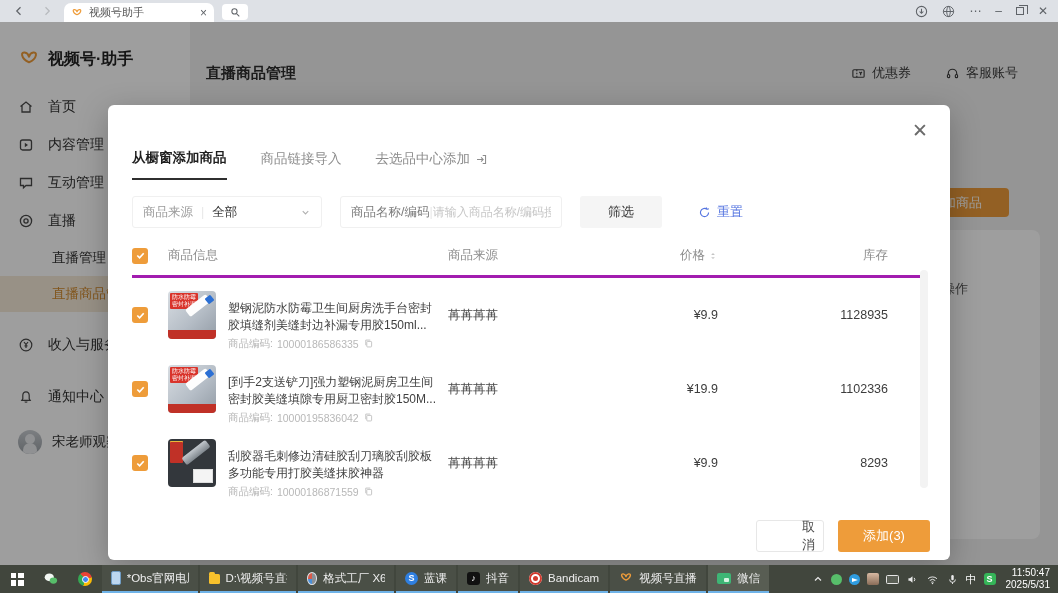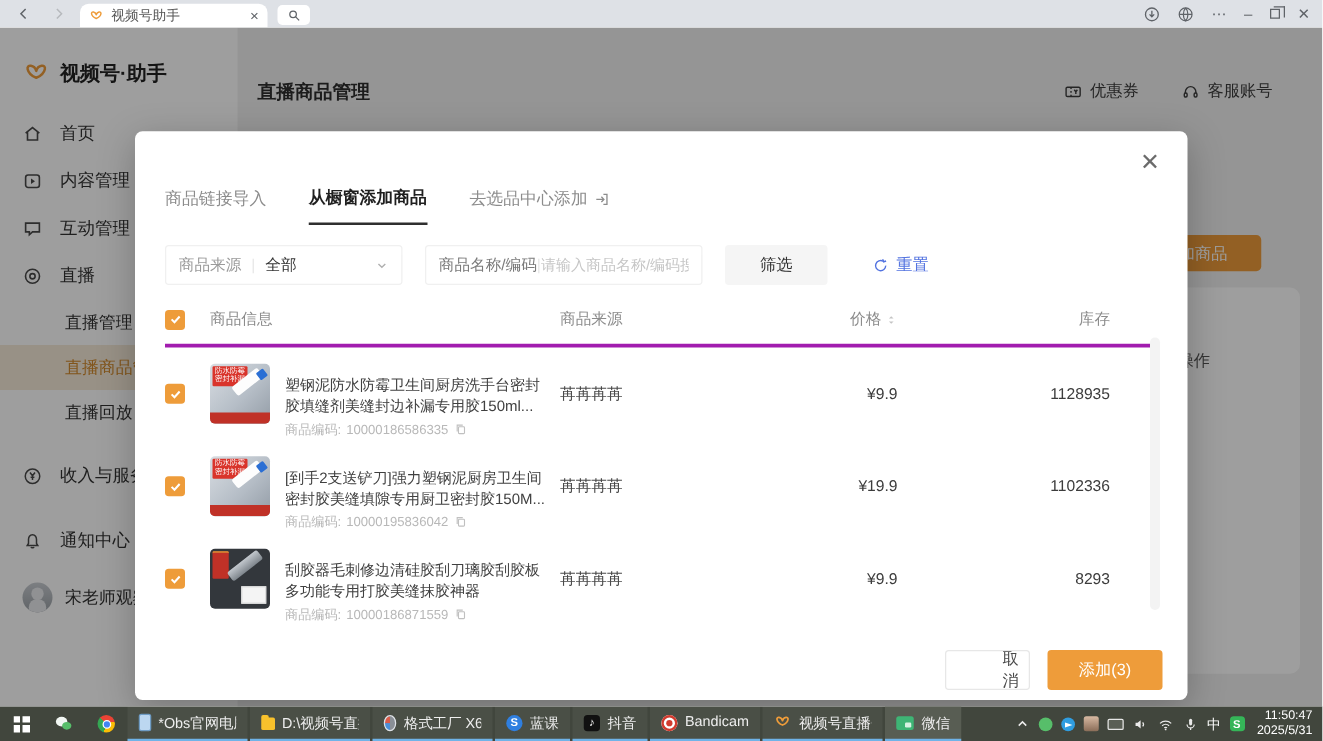--- a/index.html
+++ b/index.html
@@ -206,21 +206,20 @@
       </div>
       <div class="side-item">
         <svg class="ico" width="16" height="16" viewBox="0 0 16 16" fill="none" stroke="#4a4a4a" stroke-width="1.3">
             <circle cx="8" cy="8" r="5.6"></circle>
             <circle cx="8" cy="8" r="2.1"></circle>
           </svg>
         <span>直播</span>
       </div>
       <div class="side-sub"><span>直播管理</span></div>
       <div class="side-sub active"><span>直播商品管理</span></div>
-      <div class="side-sub"><span>直播回放</span></div>
       <div class="side-gap"></div>
       <div class="side-item">
         <svg class="ico" width="16" height="16" viewBox="0 0 16 16" fill="none" stroke="#4a4a4a" stroke-width="1.2">
             <circle cx="8" cy="8" r="5.8"></circle>
             <path d="M6 5 L8 7.6 L10 5 M8 7.6 V11 M6.5 8.8 H9.5"></path>
           </svg>
         <span>收入与服务</span>
       </div>
       <div class="side-gap"></div>
       <div class="side-item">
@@ -259,25 +258,25 @@
   <div class="content-card">
     <span class="action-col">操作</span>
   </div>
 
   <div class="overlay"></div>
 
   <div class="modal">
     <span class="m-close">✕</span>
 
     <div class="m-tabs">
+      <span class="m-tab active">
+          <span>从橱窗添加商品</span>
+        </span>
       <span class="m-tab">
           <span>商品链接导入</span>
-        </span>
-      <span class="m-tab active">
-          <span>从橱窗添加商品</span>
         </span>
       <span class="m-tab">
         <span>去选品中心添加</span>
         <svg class="ico" width="13" height="13" viewBox="0 0 16 16" fill="none" stroke="#8c8c8c" stroke-width="1.3">
             <path d="M9.5 3 H13 V13 H9.5 M2.5 8 H10 M7.5 5.5 L10 8 L7.5 10.5"></path>
           </svg>
       </span>
     </div>
 
     <div class="m-filter">

